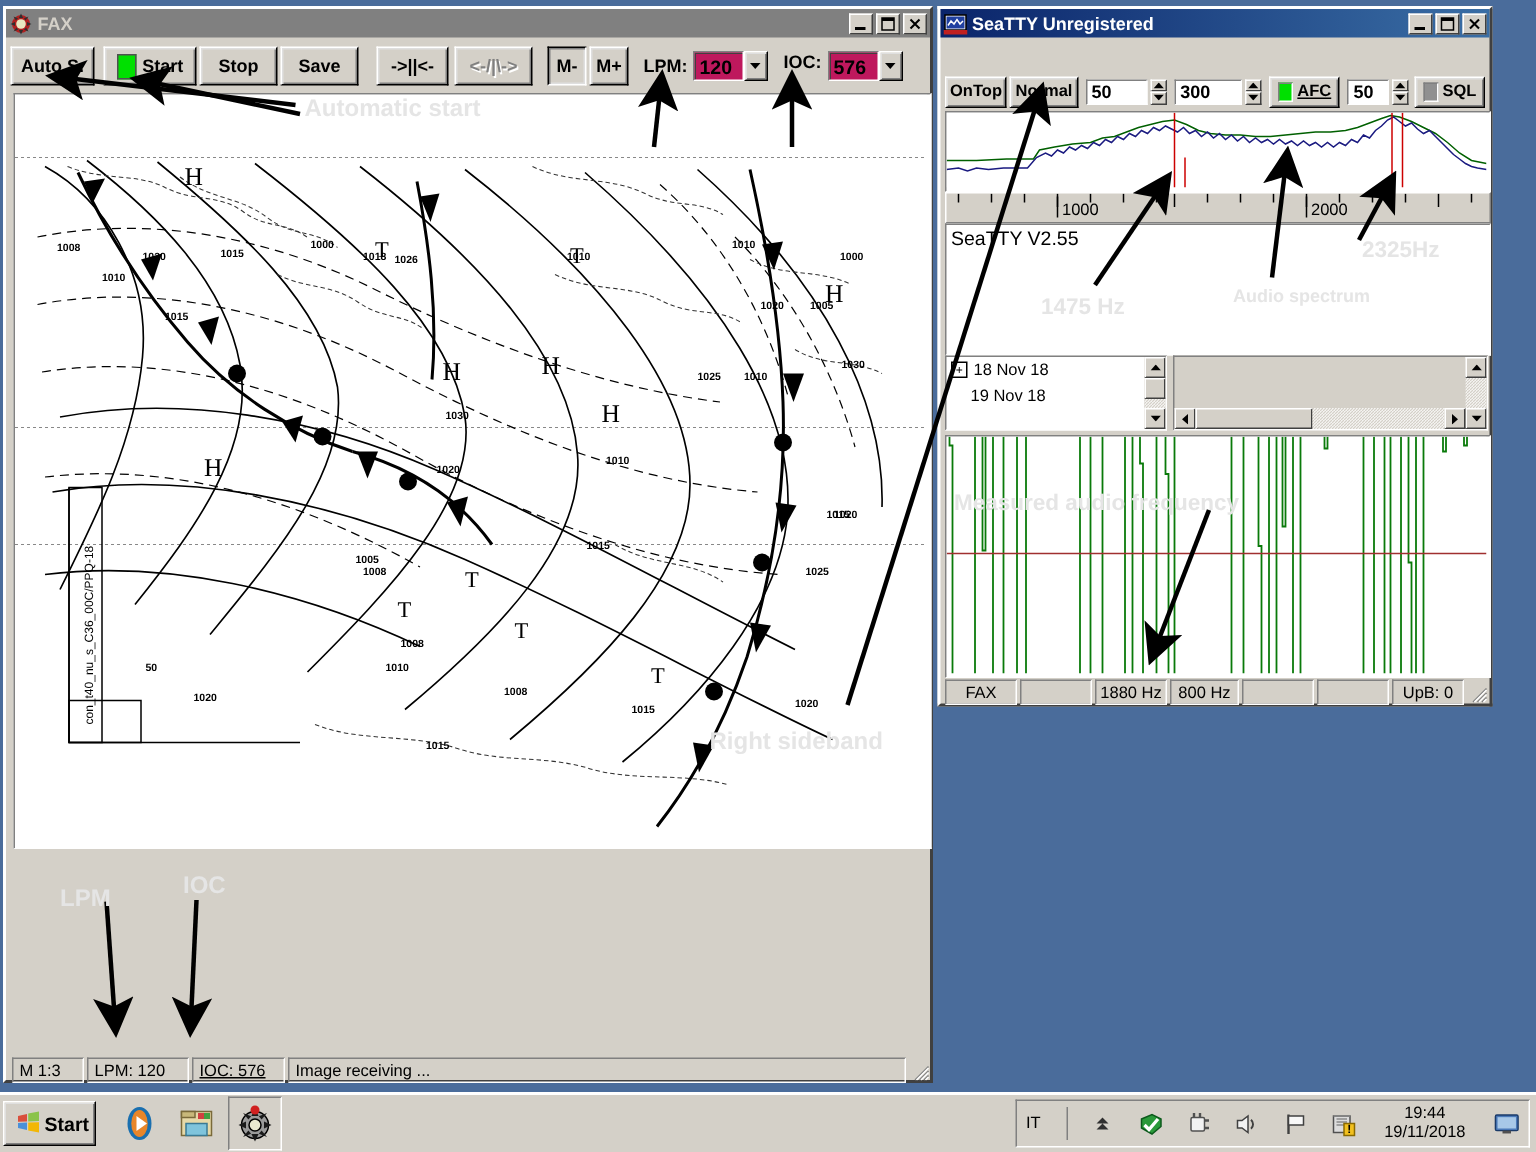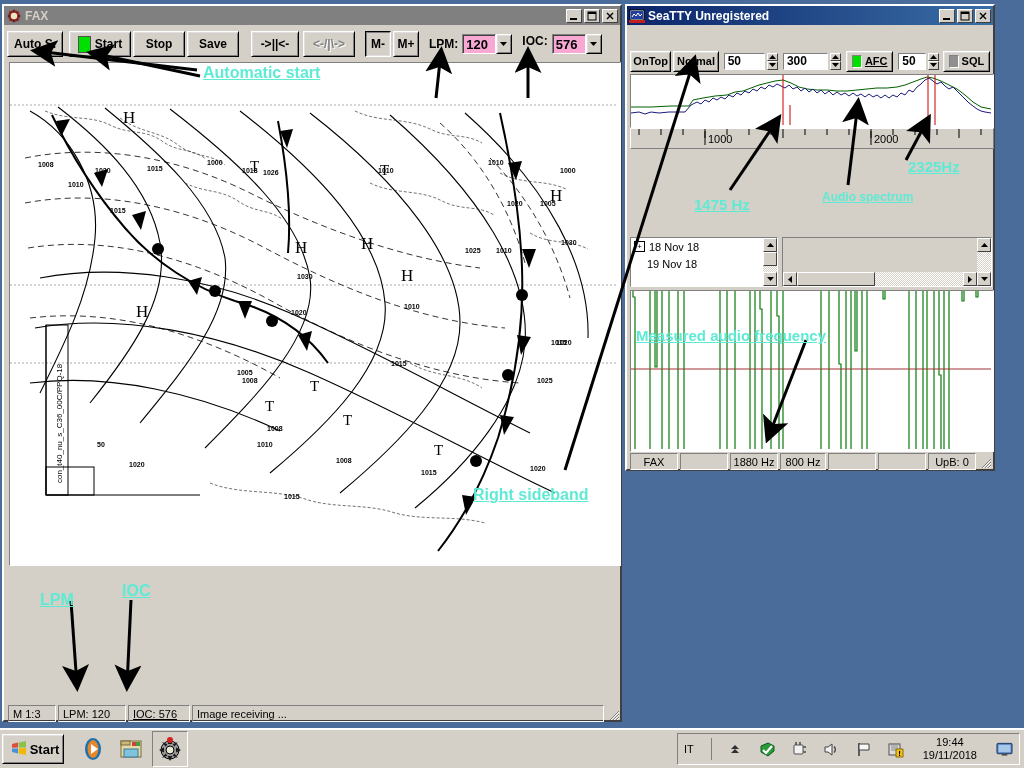--- a/index.html
+++ b/index.html
@@ -30,21 +30,21 @@
   
   .btn{background:#d4d0c8;border:1px solid;border-color:#ffffff #000000 #000000 #ffffff;
        box-shadow:inset 1px 1px 0 #dfdfdf, inset -1px -1px 0 #808080;
        display:flex;align-items:center;justify-content:center;
        font-family:"Liberation Sans",sans-serif;font-size:12px;font-weight:bold;color:#000;
        box-sizing:border-box;cursor:default;white-space:nowrap;}
   .btn.pressed{border-color:#000000 #ffffff #ffffff #000000;
        box-shadow:inset 1px 1px 0 #808080, inset -1px -1px 0 #dfdfdf;}
   .btn.disabled{color:#808080;text-shadow:1px 1px 0 #ffffff;}
   .sunken{border:1px solid;border-color:#808080 #ffffff #ffffff #808080;
-          box-shadow:inset 1px 1px 0 #404040;background:#f9a8d4;box-sizing:border-box;}
+          box-shadow:inset 1px 1px 0 #404040;background:#be185d;box-sizing:border-box;}
   .statusbar{display:flex;align-items:center;gap:2px;box-sizing:border-box;}
   .sb-cell{border:1px solid;border-color:#808080 #ffffff #ffffff #808080;
            height:17px;display:flex;align-items:center;padding:0 4px;
            font-size:11px;color:#000;box-sizing:border-box;white-space:nowrap;}
   .grip{width:14px;height:14px;position:relative;}
 
   
   #faxwin{left:2px;top:4px;width:620px;height:718px;}
   #fax-toolbar{position:absolute;left:3px;top:24px;width:612px;height:28px;}
   .tb-sep{width:6px;}
@@ -93,21 +93,21 @@
   .qlitem{width:34px;height:34px;display:flex;align-items:center;justify-content:center;}
   .qlitem.sel{border:1px solid;border-color:#808080 #ffffff #ffffff #808080;background:#d4d0c8;}
   #tray{margin-left:auto;margin-right:4px;display:flex;align-items:center;gap:15px;height:32px;
         border:1px solid;border-color:#808080 #ffffff #ffffff #808080;padding:0 6px;box-sizing:border-box;}
   .tray-ico{width:17px;height:17px;display:flex;align-items:center;justify-content:center;}
   #clock{font-size:11px;line-height:13px;text-align:center;color:#000;padding:0 4px;}
 
   
   #anno{position:absolute;left:0;top:0;width:1024px;height:768px;pointer-events:none;}
   .anno-txt{position:absolute;font-family:"Liberation Sans",sans-serif;
-            font-weight:bold;color:#5eead4;white-space:nowrap;text-decoration:underline;}
+            font-weight:bold;color:#e5e5e5;white-space:nowrap;}
 </style>
 </head>
 <body>
 
 <div class="win" id="faxwin">
 
   <div class="titlebar inactive">
     <span class="title-ico">
       <svg width="16" height="16" viewBox="0 0 16 16">
         <circle cx="8" cy="8" r="6" fill="#b02020"></circle>
@@ -453,20 +453,24 @@
         <path d="M8 0 L8 6 M30 0 L30 6 M52 0 L52 6 M74 0 L74 9 M96 0 L96 6 M118 0 L118 6
                  M140 0 L140 6 M152 0 L152 9 M174 0 L174 6 M196 0 L196 6 M218 0 L218 6
                  M240 0 L240 9 M262 0 L262 6 M284 0 L284 6 M306 0 L306 6 M328 0 L328 9 M350 0 L350 6"></path>
         <path d="M74 2 L74 16 M240 2 L240 16"></path>
       </g>
       <text x="77" y="14" font-family="Liberation Sans, sans-serif" font-size="11" fill="#000">1000</text>
       <text x="243" y="14" font-family="Liberation Sans, sans-serif" font-size="11" fill="#000">2000</text>
     </svg>
   </div>
 
+  <div style="position:absolute;left:3px;top:143px;width:362px;height:86px;background:#ffffff;
+              border:1px solid;border-color:#808080 #ffffff #ffffff #808080;overflow:hidden;">
+    <div style="font-family:'Liberation Sans',sans-serif;font-size:13px;color:#000;padding:1px 0 0 3px;">SeaTTY V2.55</div>
+  </div>
 
   <div class="listbox" style="position:absolute;left:3px;top:231px;width:148px;height:50px;">
     <div style="position:absolute;left:0;top:0;right:14px;bottom:0;">
       <div class="tree-row">
         <span style="width:9px;height:9px;border:1px solid #000;display:inline-flex;align-items:center;justify-content:center;margin-right:4px;font-size:8px;line-height:7px;background:#fff;">+</span>
         <span>18 Nov 18</span>
       </div>
       <div class="tree-row" style="padding-left:16px;">
         <span>19 Nov 18</span>
       </div>

